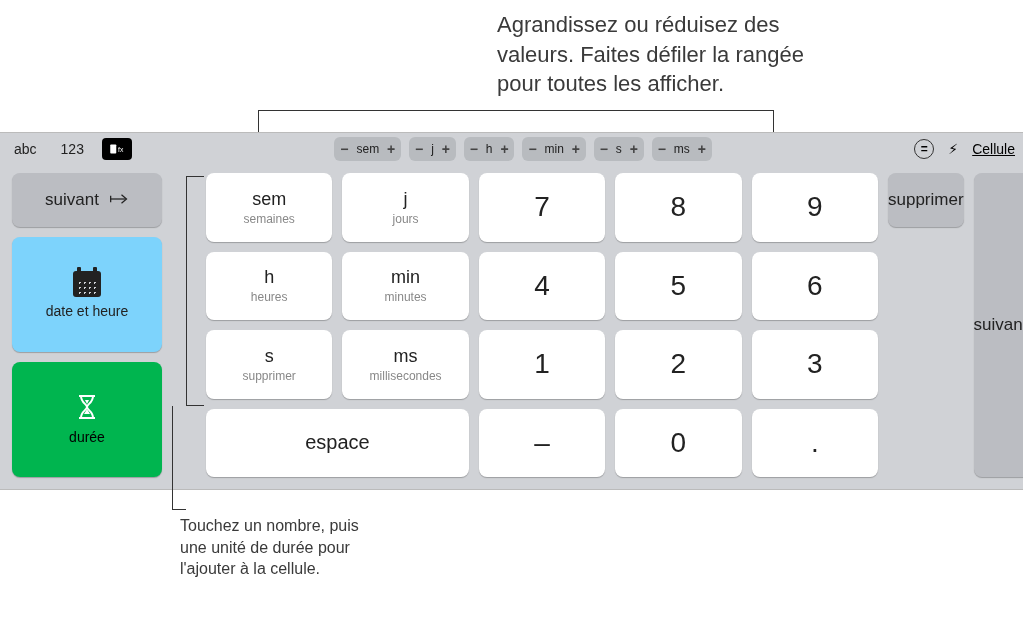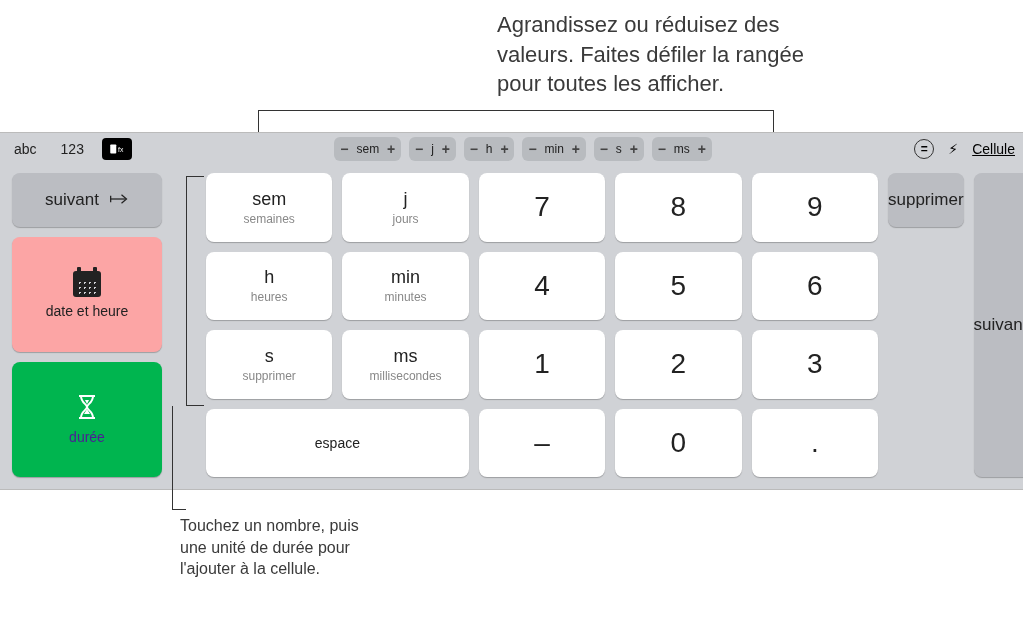--- a/index.html
+++ b/index.html
@@ -150,26 +150,26 @@
     align-items: center;
     justify-content: center;
     font-size: 17px;
     color: #222;
     cursor: pointer;
   }
   .key-tall {
     flex: 1;
     flex-direction: column;
     gap: 6px;
-    background: #fca5a5;
+    background: #7dd3fc;
     font-size: 14px;
   }
   .key-tall.active {
     background: #00b54f;
-    color: #4c1d95;
+    color: #000000;
   }
   .key-suivant {
     height: 54px;
     background: #bbbdc2;
     gap: 6px;
   }
   .icon-cal {
     width: 28px; height: 26px; background: #222; border-radius: 3px;
     position: relative;
   }
@@ -355,21 +355,21 @@
           <span class="full">supprimer</span>
         </div>
       <div class="unit-key">
           <span class="ab">ms</span>
           <span class="full">millisecondes</span>
         </div>
       <div class="num-key">1</div>
       <div class="num-key">2</div>
       <div class="num-key">3</div>
 
-      <div class="num-key span2" style="font-size:14px">espace</div>
+      <div class="num-key span2" style="font-size:20px">espace</div>
       <div class="num-key">–</div>
       <div class="num-key">0</div>
       <div class="num-key">.</div>
     </div>
 
     <div class="col-right">
       <div class="grey-key h1">supprimer</div>
       <div class="grey-key hflex">
         <span>suivant</span>
         <span class="icon-return">

